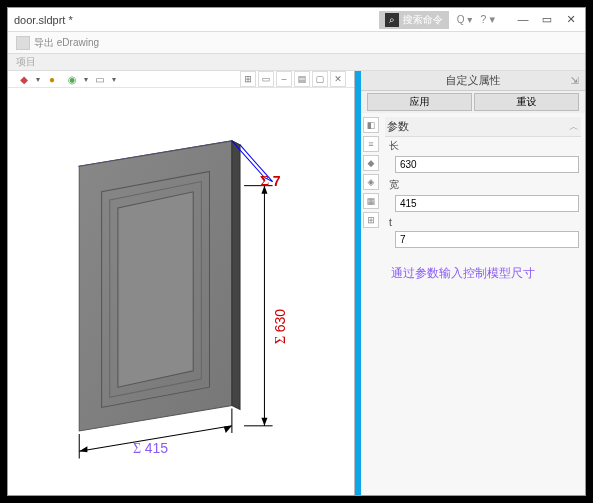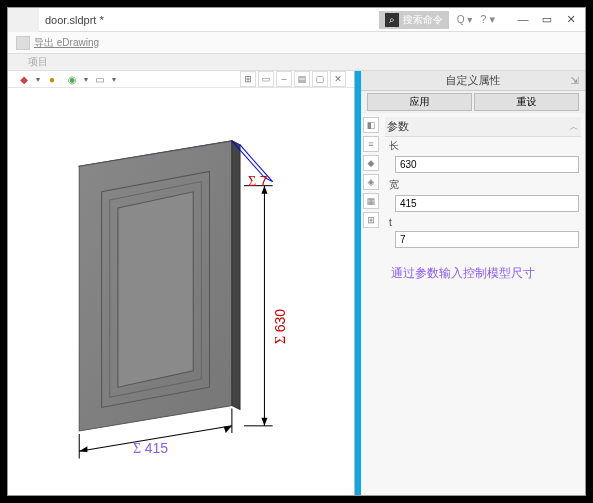--- a/index.html
+++ b/index.html
@@ -1,18 +1,18 @@
 <!DOCTYPE html>
 <html><head>
   <meta charset="utf-8">
   <style>
     * { margin: 0; padding: 0; box-sizing: border-box; font-family: "Microsoft YaHei", sans-serif; }
     body { width: 593px; height: 503px; background: #000; padding: 7px; }
     .app { width: 100%; height: 100%; background: #f0f0f0; display: flex; flex-direction: column; border: 1px solid #999; }
-    .titlebar { height: 24px; display: flex; align-items: center; padding: 0 6px; gap: 8px; background: #fff; border-bottom: 1px solid #ddd; font-size: 11px; color: #444; margin-left: 31px; }
+    .titlebar { height: 24px; display: flex; align-items: center; padding: 0 6px; gap: 8px; background: #fff; border-bottom: 1px solid #ddd; font-size: 11px; color: #444; }
     .titlebar .spacer { flex: 1; }
     .titlebar .search { background: #ccc; color: #fff; font-size: 10px; padding: 2px 6px; display: flex; align-items: center; gap: 4px; }
     .titlebar .search-icon-box { background: #333; width: 14px; height: 14px; display: inline-flex; align-items: center; justify-content: center; color: #fff; }
     .titlebar .win { display: flex; gap: 8px; margin-left: 12px; }
     .titlebar .win span { width: 16px; text-align: center; color: #555; cursor: default; }
     .ribbon { height: 30px; display: flex; align-items: center; padding: 0 8px; gap: 16px; font-size: 10px; color: #888; background: #fafafa; border-bottom: 1px solid #ddd; }
     .ribbon .rbtn { display: flex; align-items: center; gap: 4px; }
     .ribbon .rbtn .ricon { width: 14px; height: 14px; background: #ddd; border: 1px solid #ccc; }
     .main { flex: 1; display: flex; overflow: hidden; }
     .viewport { flex: 1; background: #fff; display: flex; flex-direction: column; position: relative; border-right: 1px solid #bbb; }
@@ -53,27 +53,27 @@
     </div>
     <span style="font-size:10px;color:#888;">Q ▾</span>
     <span style="font-size:11px;color:#888;">? ▾</span>
     <div class="win">
       <span>—</span>
       <span>▭</span>
       <span>✕</span>
     </div>
   </div>
 
-  <div class="ribbon" style="height:22px;text-decoration:underline;">
+  <div class="ribbon" style="height:22px;">
     <div class="rbtn">
         <span class="ricon"></span>
         <span>导出 eDrawing</span>
       </div>
   </div>
-  <div style="font-size:10px;color:#aaa;padding:1px 20px;border-bottom:1px solid #ddd;"><span>项目</span></div>
+  <div style="font-size:10px;color:#aaa;padding:1px 8px;border-bottom:1px solid #ddd;"><span>项目</span></div>
 
   <div class="main">
     <div class="viewport">
       <div class="vtoolbar">
         <span class="tbicon" style="color:#c44;">◆</span>
         <span style="font-size:8px;">▾</span>
         <span class="tbicon" style="color:#c80;">●</span>
         <span class="tbicon" style="color:#5a5;">◉</span>
         <span style="font-size:8px;">▾</span>
         <span class="tbicon" style="color:#777;">▭</span>
@@ -117,21 +117,21 @@
           <line x1="232" y1="330" x2="260" y2="330" stroke="#000"></line>
           <path d="M252,94 l-3,8 l6,0 z" fill="#000"></path>
           <path d="M252,330 l-3,-8 l6,0 z" fill="#000"></path>
 
           <line x1="70" y1="355" x2="220" y2="330" stroke="#000"></line>
           <line x1="70" y1="338" x2="70" y2="362" stroke="#000"></line>
           <line x1="220" y1="313" x2="220" y2="337" stroke="#000"></line>
           <path d="M70,355 l8,-5 l0,6 z" fill="#000"></path>
           <path d="M220,330 l-8,1 l2,6 z" fill="#000"></path>
         </svg>
-        <div class="dim-label dim-red" style="left:240px;top:85px;"><span class="sigma">Σ</span> <span>7</span></div>
+        <div class="dim-label dim-red" style="left:252px;top:85px;font-weight:bold;"><span class="sigma">Σ</span> <span>7</span></div>
         <div class="dim-label dim-red" style="left:255px;top:230px;transform:rotate(-90deg);"><span class="sigma">Σ</span> <span>630</span></div>
         <div class="dim-label" style="left:125px;top:352px;"><span class="sigma">Σ</span> <span>415</span></div>
       </div>
     </div>
 
     <div class="panel">
       <div class="panel-title">
         <span>自定义属性</span>
         <span class="push">⇲</span>
       </div>

